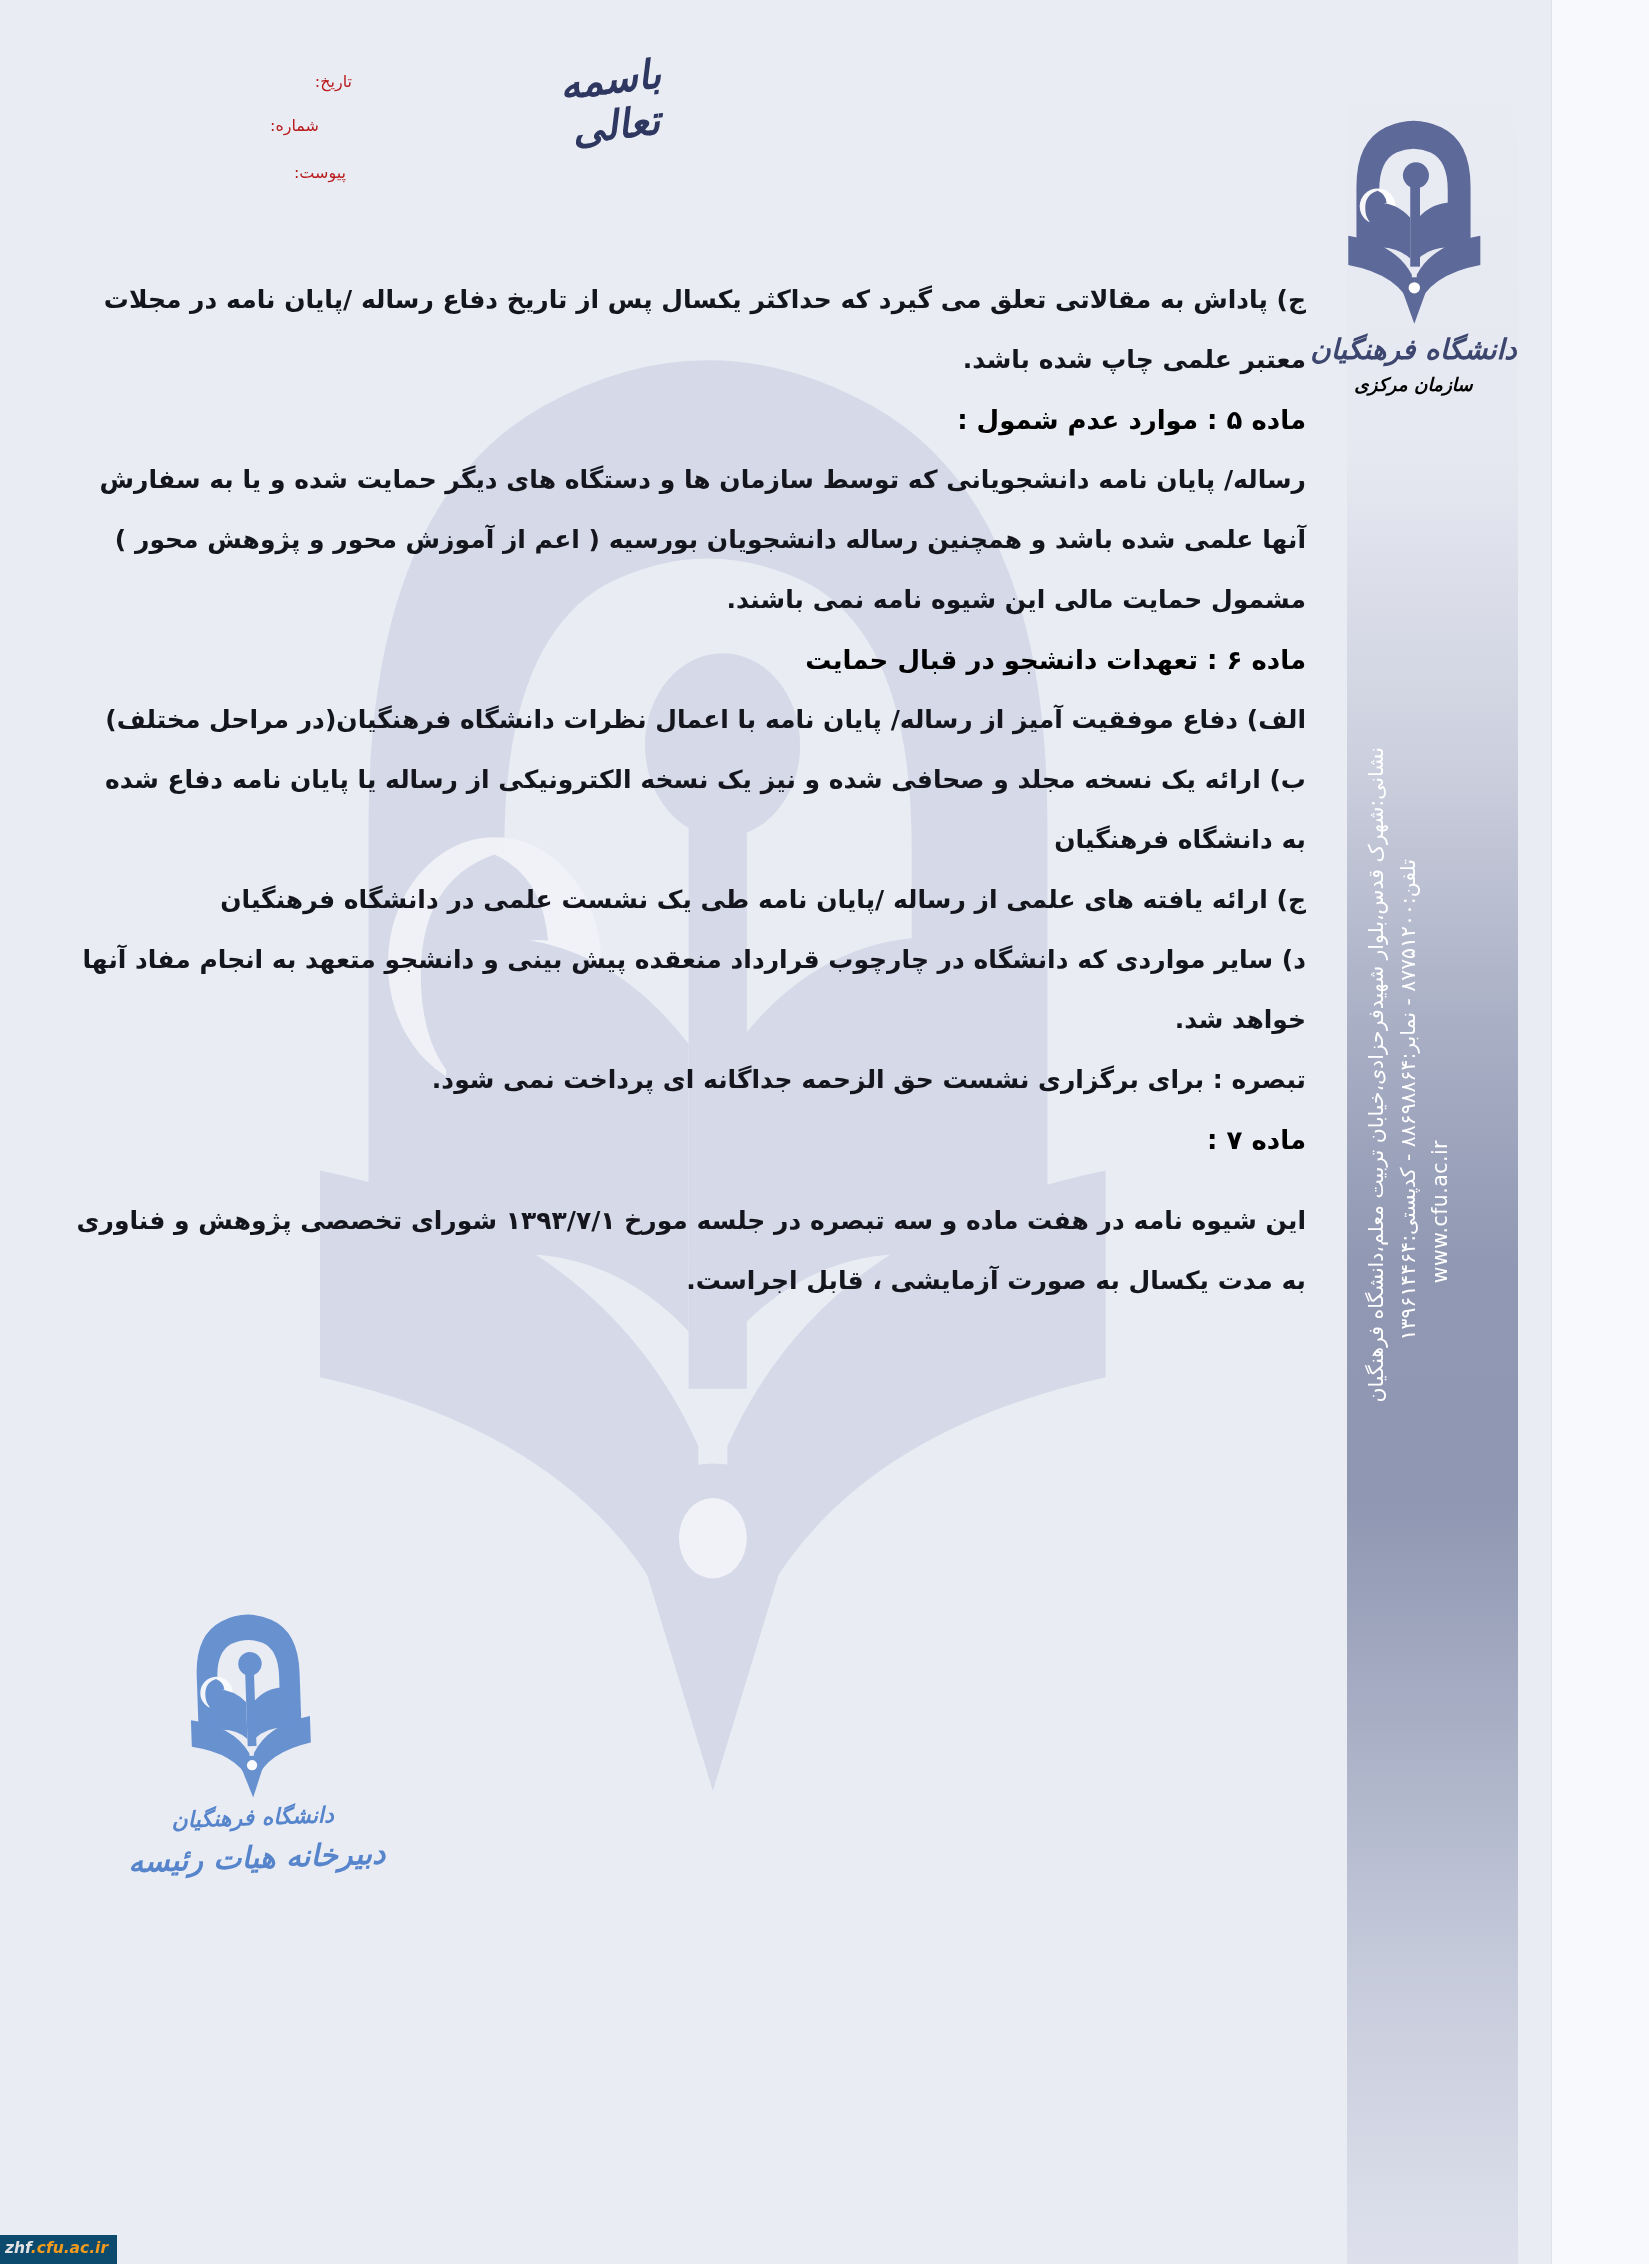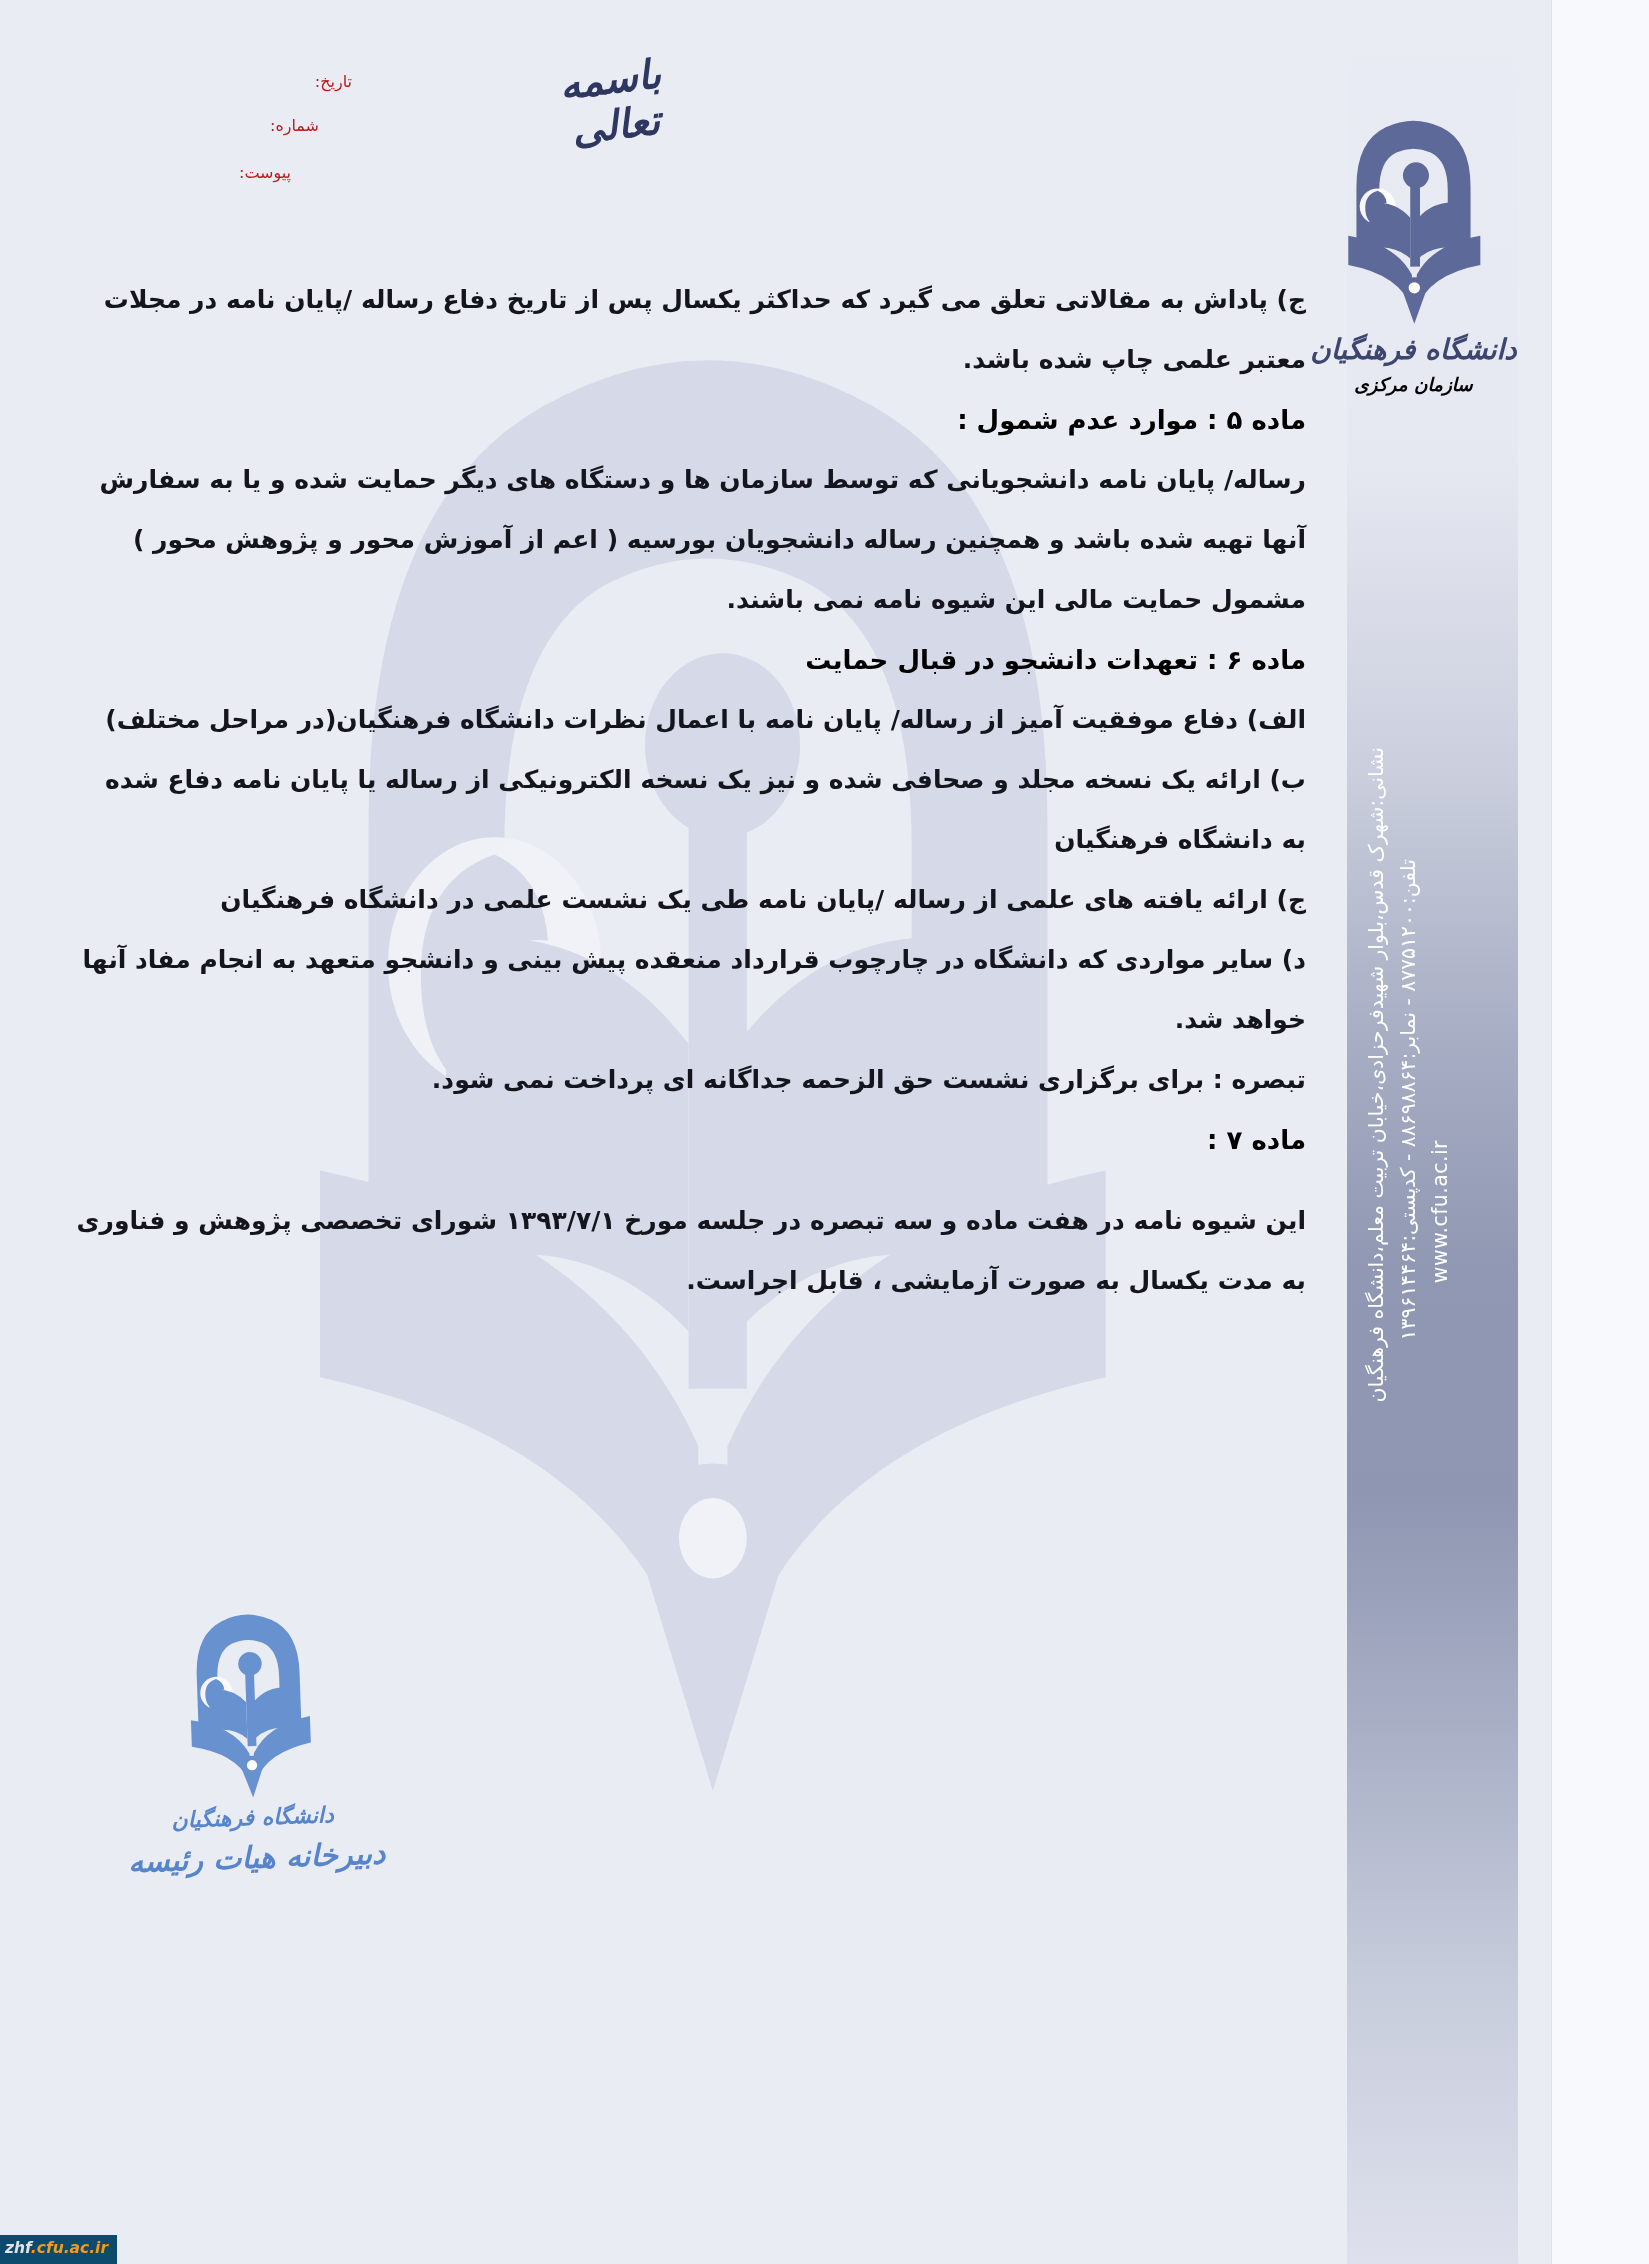--- a/index.html
+++ b/index.html
@@ -33,21 +33,21 @@
     direction:rtl;color:#ffffff;
   }
   .sidebar-rot .sb-line{white-space:nowrap;font-size:20.4px;line-height:32px;letter-spacing:0.5px;}
   .sb-address{padding-right:34px;}
   .sb-contact{padding-right:146px;}
   .sb-site{padding-right:427px;font-size:22px;letter-spacing:1px;direction:ltr;text-align:right;}
   
   .hdr-label{position:absolute;z-index:5;font-size:16px;color:#b91c1c;direction:rtl;}
   .lbl-date{left:245px;top:72px;width:107px;text-align:right;}
   .lbl-number{left:241px;top:116px;width:107px;text-align:center;}
-  .lbl-attach{left:239px;top:163px;width:107px;text-align:left;}
+  .lbl-attach{left:239px;top:163px;width:107px;text-align:right;}
   .bismillah{
     position:absolute;left:516px;top:56px;width:194px;z-index:5;
     font-size:40px;font-weight:bold;font-style:italic;color:#2e3760;
     transform:rotate(-7deg);direction:rtl;text-align:center;
   }
   
   .letterhead{position:absolute;left:1305px;top:115px;width:217px;z-index:5;text-align:center;color:#5d6999;}
   .letterhead .lh-logo{width:163px;height:212px;display:block;margin:0 auto;}
   .lh-univ{font-size:28px;font-weight:bold;font-style:italic;margin-top:5.8px;color:#3c466f;white-space:nowrap;}
   .lh-org{font-size:18.4px;font-weight:bold;font-style:italic;margin-top:7.8px;color:#000000;}
@@ -126,21 +126,21 @@
     </svg>
   <div class="lh-univ">دانشگاه فرهنگیان</div>
   <div class="lh-org">سازمان مرکزی</div>
 </div>
 
 <div class="body-text">
   <div class="line">ج) پاداش به مقالاتی تعلق می گیرد که حداکثر یکسال پس از تاریخ دفاع رساله /پایان نامه در مجلات</div>
   <div class="line">معتبر علمی چاپ شده باشد.</div>
   <div class="line heading">ماده ۵ : موارد عدم شمول :</div>
   <div class="line">رساله/ پایان نامه دانشجویانی که توسط سازمان ها و دستگاه های دیگر حمایت شده و یا به سفارش</div>
-  <div class="line">آنها تهیه شده باشد و همچنین رساله دانشجویان بورسیه ( اعم از آموزش محور و پژوهش محور )</div>
+  <div class="line">آنها علمی شده باشد و همچنین رساله دانشجویان بورسیه ( اعم از آموزش محور و پژوهش محور )</div>
   <div class="line">مشمول حمایت مالی این شیوه نامه  نمی باشند.</div>
   <div class="line heading">ماده ۶ :  تعهدات دانشجو در قبال حمایت</div>
   <div class="line">الف) دفاع موفقیت آمیز از رساله/ پایان نامه با اعمال نظرات دانشگاه فرهنگیان(در مراحل مختلف)</div>
   <div class="line">ب) ارائه یک نسخه مجلد و صحافی  شده و نیز یک نسخه الکترونیکی از رساله یا پایان نامه دفاع شده</div>
   <div class="line">به دانشگاه فرهنگیان</div>
   <div class="line">ج) ارائه یافته های علمی از رساله /پایان نامه طی یک نشست علمی در دانشگاه فرهنگیان</div>
   <div class="line">د) سایر مواردی که دانشگاه در چارچوب قرارداد منعقده پیش بینی و دانشجو متعهد به انجام مفاد آنها</div>
   <div class="line">خواهد شد.</div>
   <div class="line">تبصره : برای برگزاری نشست حق الزحمه جداگانه ای پرداخت نمی شود.</div>
   <div class="line heading">ماده ۷ :</div>

